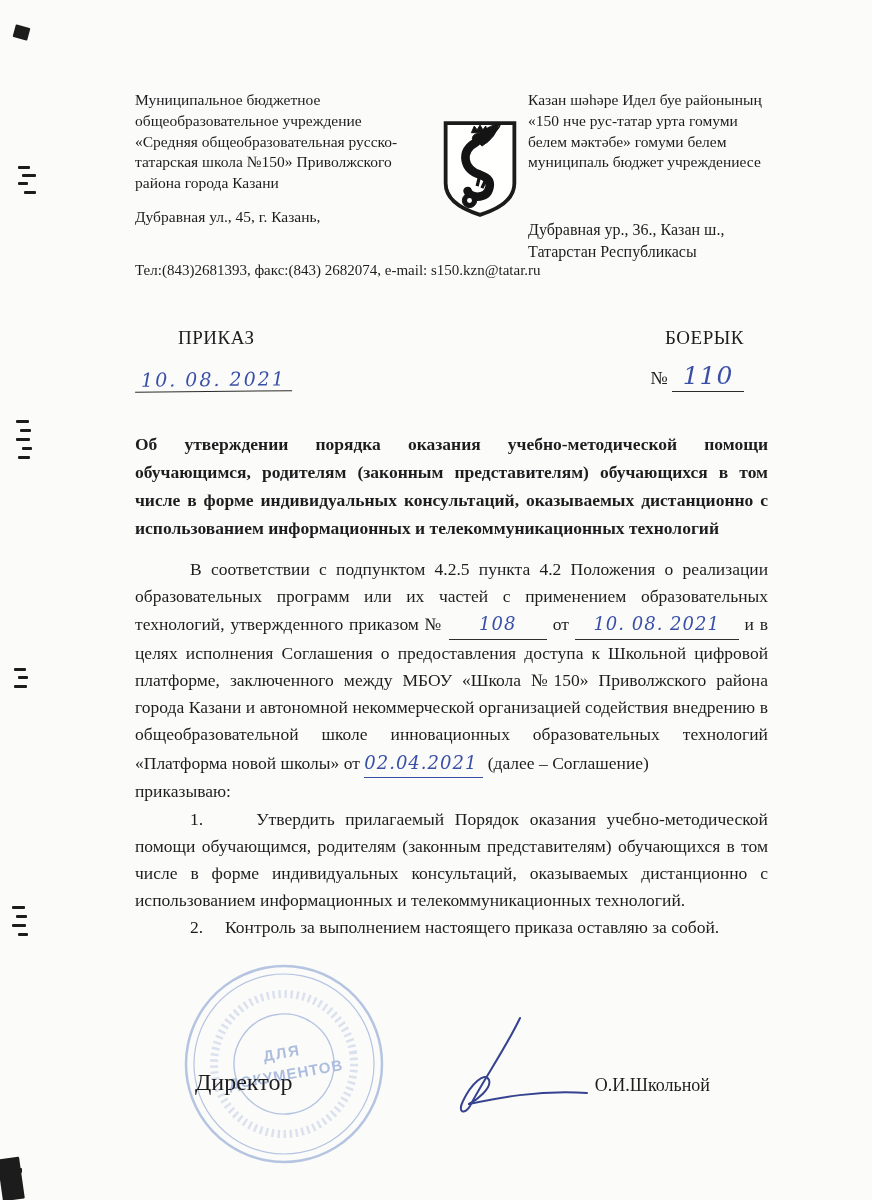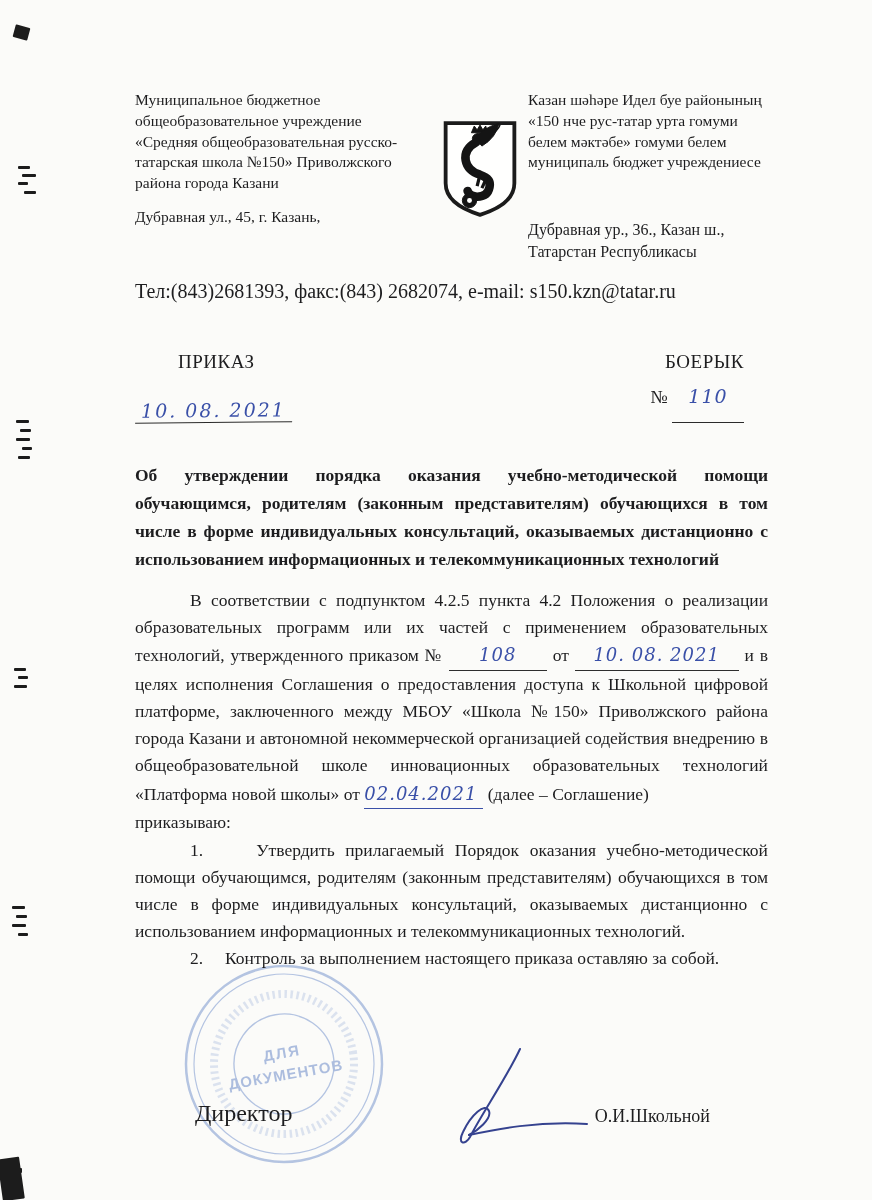--- a/index.html
+++ b/index.html
@@ -11,33 +11,33 @@
   .content{position:absolute;left:135px;top:90px;width:633px;}
   p{margin:0;}
 
   
   .hdr{display:grid;grid-template-columns:286px 1fr 240px;}
   .hdr-left,.hdr-right{font-size:15.5px;line-height:1.34;}
   .addr{margin-top:13px;}
   .hdr-right .addr{margin-top:46px;font-size:16px;}
   .emblem-cell{display:flex;justify-content:center;align-items:flex-start;padding-left:10px;}
   .emblem{margin-top:30px;}
-  .contact{margin-top:18px;font-size:20px;}
+  .contact{font-size:15px;}
 
   
   .order-row{display:flex;justify-content:space-between;margin-top:48px;
     padding:0 24px 0 43px;font-weight:normal;font-size:19px;letter-spacing:.5px;}
   .dateline{display:flex;justify-content:space-between;margin-top:12px;
     padding-right:24px;align-items:flex-end;}
   .hw{font-style:italic;color:#3a50a8;font-family:"DejaVu Serif",serif;}
   .hw-date{display:inline-block;min-width:128px;border-bottom:1.6px solid #2b2b2b;
     font-size:19px;letter-spacing:2px;padding:0 6px 1px;transform:rotate(-.6deg);}
   .num-wrap{font-size:18px;}
   .hw-num{display:inline-block;min-width:72px;border-bottom:1.6px solid #2b2b2b;
-    font-size:19px;text-align:center;padding-bottom:15px;letter-spacing:1px;}
+    font-size:25px;text-align:center;padding-bottom:1px;letter-spacing:1px;}
 
   
   .doc-title{margin-top:38px;font-weight:bold;font-size:17.5px;line-height:1.6;text-align:justify;}
   .bodytxt{margin-top:14px;font-size:17.5px;line-height:1.55;text-align:justify;}
   .para{text-indent:55px;}
   .noindent{text-indent:0;}
   .blank{display:inline-block;text-indent:0;text-align:center;
     border-bottom:1.6px solid #2e2e2e;font-size:18px;padding:0 6px 1px;letter-spacing:1px;}
   .blank-num{min-width:86px;}
   .blank-dt{min-width:152px;}

